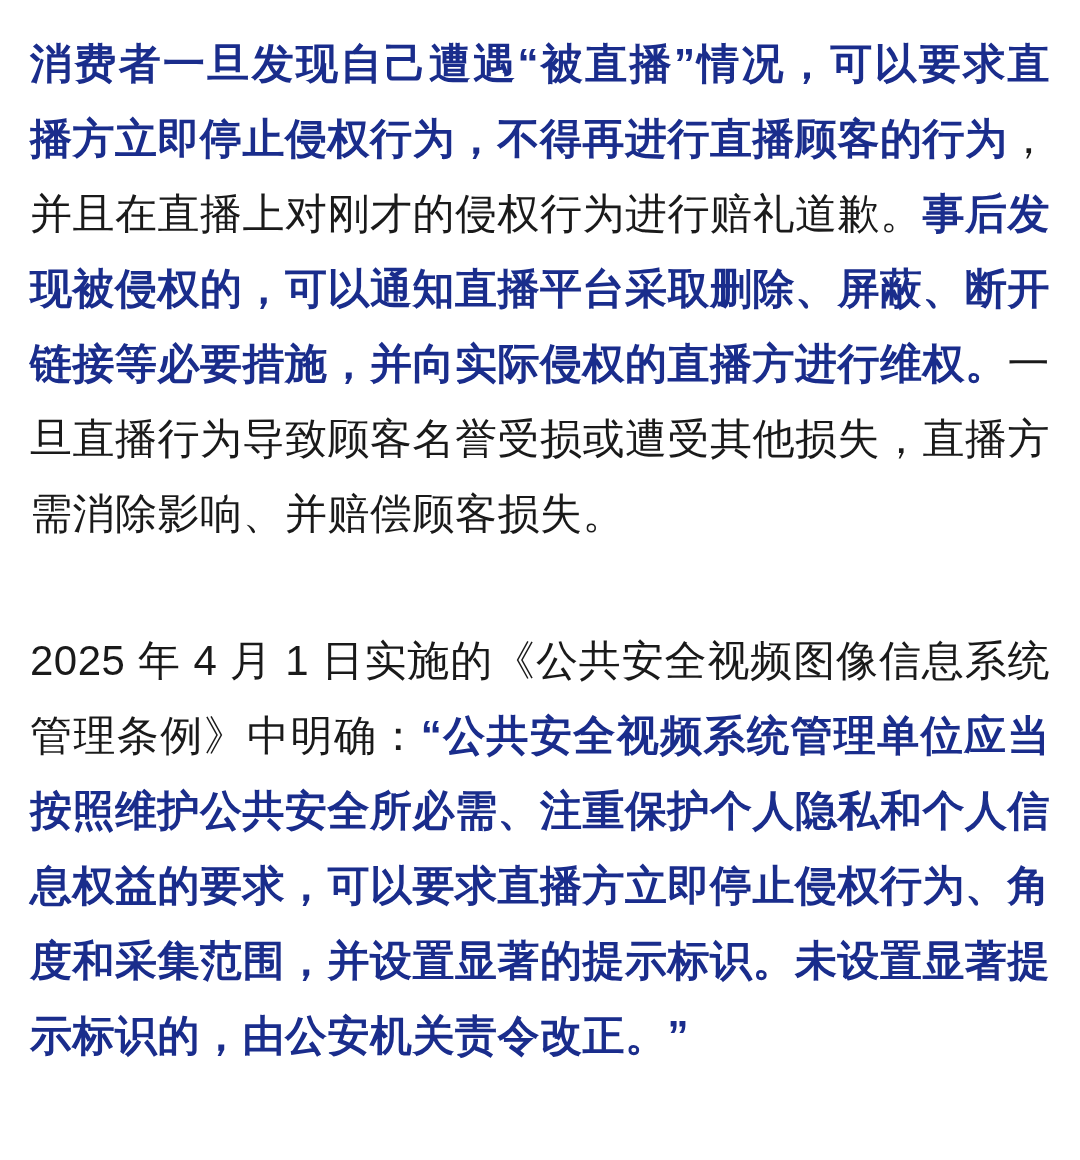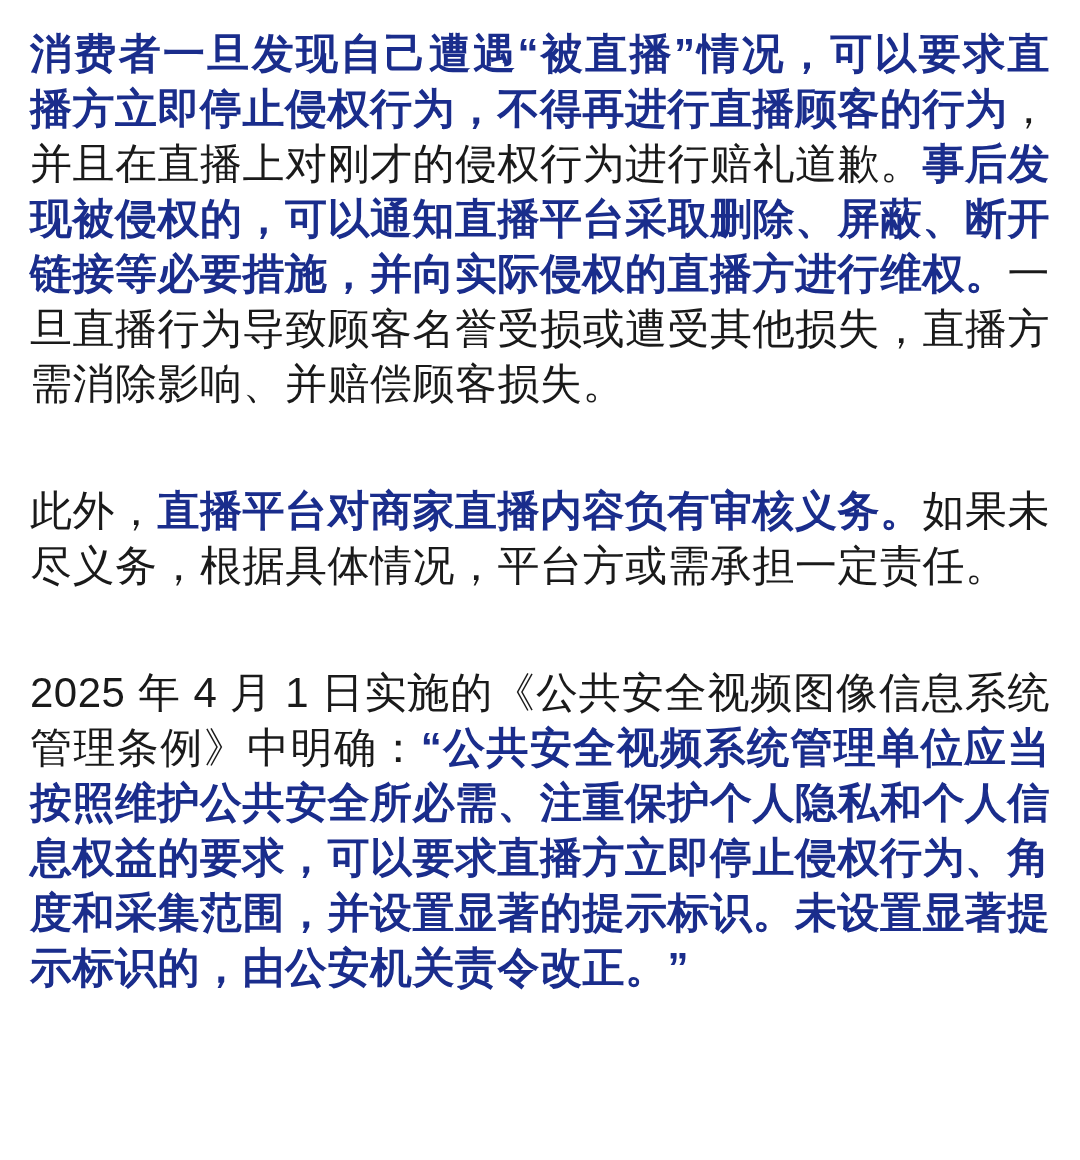--- a/index.html
+++ b/index.html
@@ -12,21 +12,21 @@
     height: 1160px;
     box-sizing: border-box;
     overflow: hidden;
     background: #ffffff;
   }
   .article {
     box-sizing: border-box;
     padding: 26px 30px 0 30px;
     font-family: "Liberation Sans", sans-serif;
     font-size: 42px;
-    line-height: 55px;
+    line-height: 75px;
     letter-spacing: 0.5px;
     color: var(--text-color, #1a1a1a);
     text-align: justify;
   }
   .para {
     margin: 0 0 72px 0;
   }
   .para:last-child {
     margin-bottom: 0;
   }
@@ -39,17 +39,16 @@
     font-weight: 700;
   }
 </style>
 </head>
 <body style="background: rgb(255, 255, 255);">
 
 <div class="page">
   <div class="article">
     <div>
         <p class="para"><span class="seg em">消费者一旦发现自己遭遇“被直播”情况，可以要求直播方立即停止侵权行为，不得再进行直播顾客的行为</span><span class="seg">，并且在直播上对刚才的侵权行为进行赔礼道歉。</span><span class="seg em">事后发现被侵权的，可以通知直播平台采取删除、屏蔽、断开链接等必要措施，并向实际侵权的直播方进行维权。</span><span class="seg">一旦直播行为导致顾客名誉受损或遭受其他损失，直播方需消除影响、并赔偿顾客损失。</span></p>
-        <p class="para"><span class="seg">此外，</span><span class="seg em">直播平台对商家直播内容负有审核义务。</span><span class="seg">如果未尽义务，根据具体情况，平台方或需承担一定责任。</span></p>
         <p class="para"><span class="seg">2025 年 4 月 1 日实施的《公共安全视频图像信息系统管理条例》中明确：</span><span class="seg em">“公共安全视频系统管理单位应当按照维护公共安全所必需、注重保护个人隐私和个人信息权益的要求，可以要求直播方立即停止侵权行为、角度和采集范围，并设置显著的提示标识。未设置显著提示标识的，由公安机关责令改正。”</span></p>
       </div>
   </div>
 </div>
 
 </body></html>

